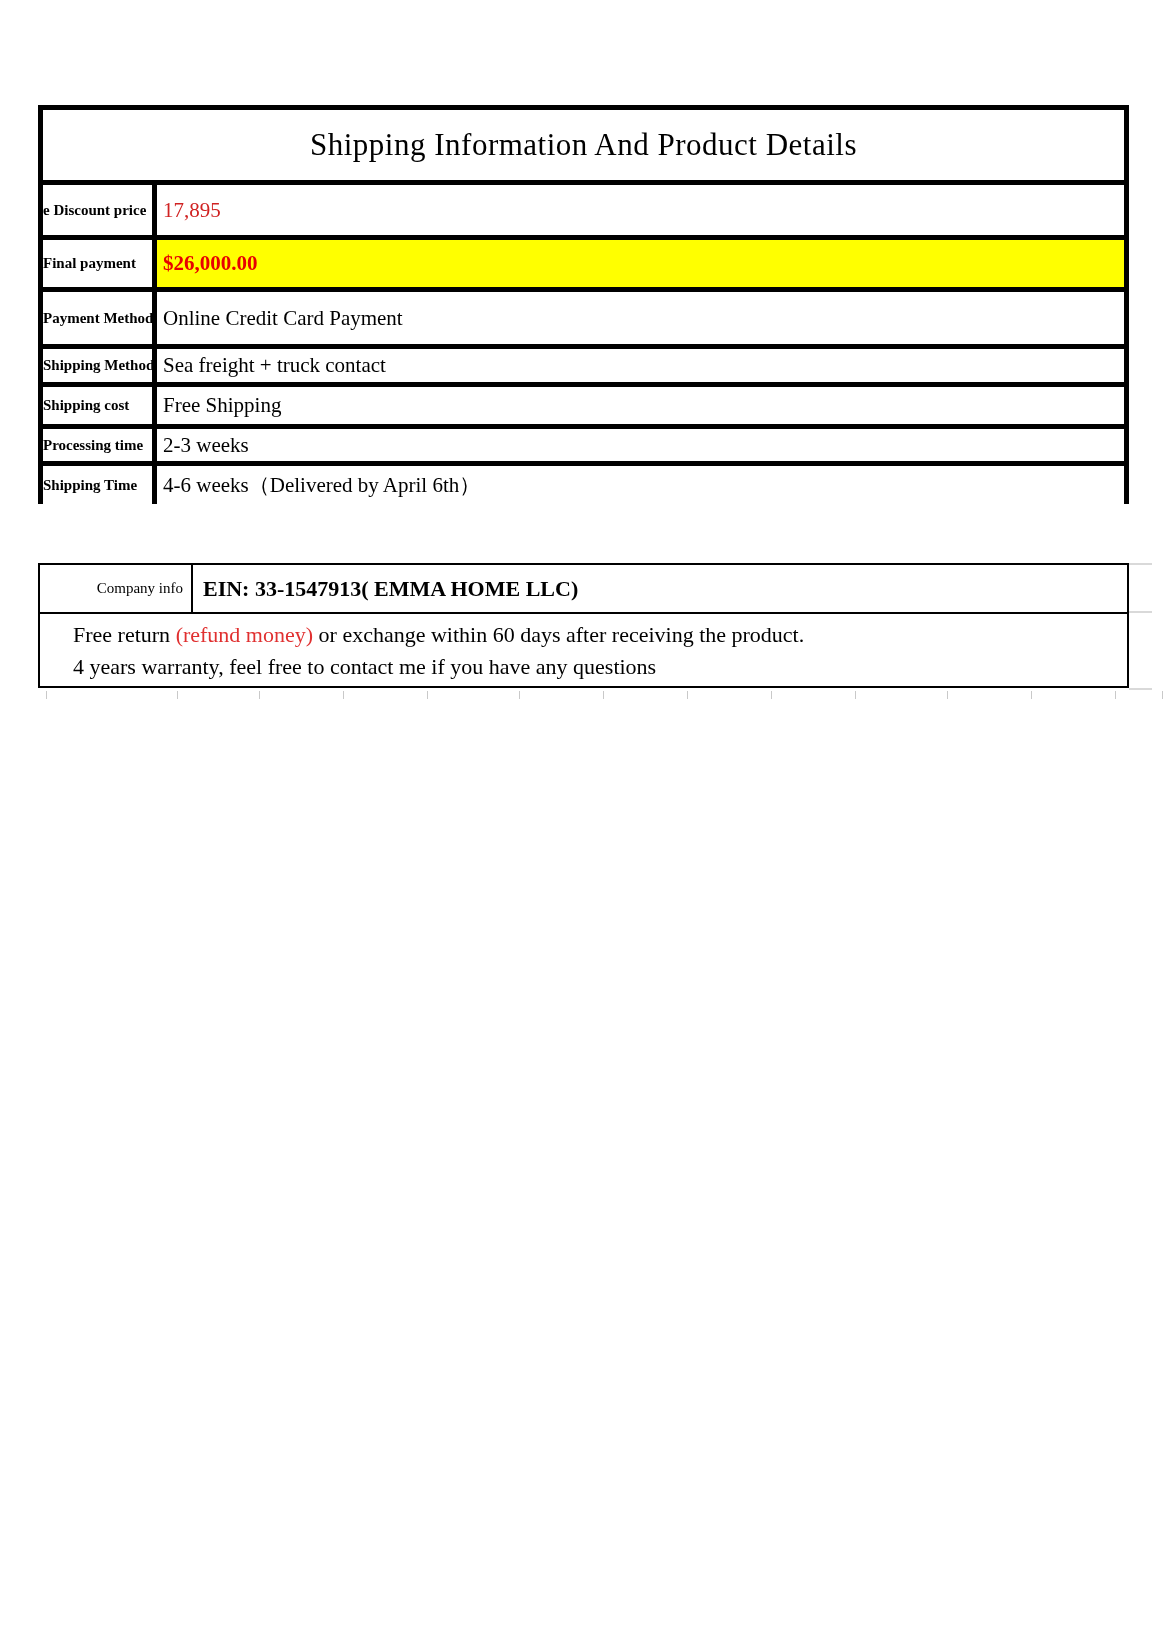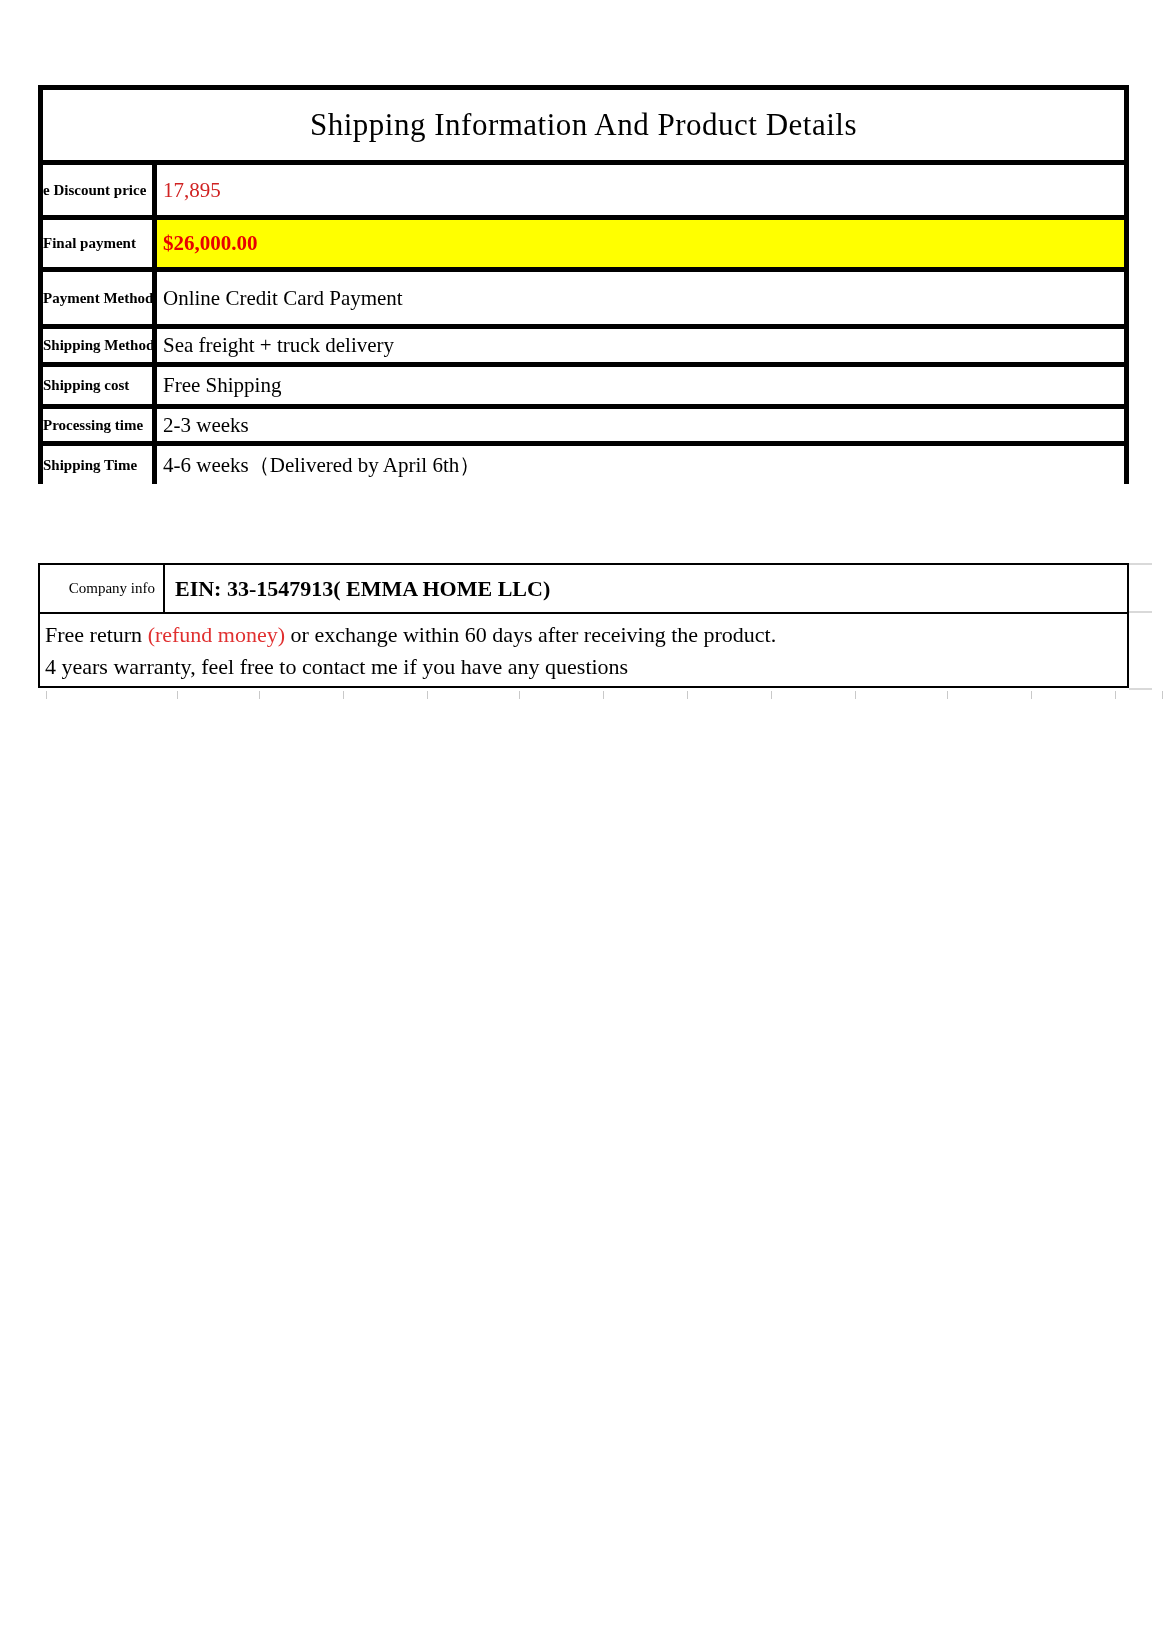--- a/index.html
+++ b/index.html
@@ -4,21 +4,21 @@
 <style>
   html,body{margin:0;padding:0;background:#ffffff;}
   body{
     width:1166px;height:1649px;position:relative;overflow:hidden;
     font-family:"Liberation Serif","DejaVu Serif",serif;
     color:#000;
   }
 
   
   .main-table{
-    position:absolute;left:38px;top:85px;width:1091px;
+    position:absolute;left:38px;top:105px;width:1091px;
     border:5px solid #000;border-bottom:none;
     box-sizing:border-box;background:#fff;
   }
   .title-row{
     height:70px;display:flex;align-items:center;justify-content:center;
     border-bottom:5px solid #000;
   }
   .title-text{font-size:31px;letter-spacing:0.5px;}
 
   .trow{display:flex;border-bottom:5px solid #000;}
@@ -41,21 +41,21 @@
   .h-r7{height:32px;} .h-r8{height:38px;}
 
   .red{color:#d02222;}
   .val-final{background:#ffff00;color:#e80000;font-weight:bold;}
 
   
   .sub-table{
     position:absolute;left:38px;top:563px;width:1091px;
     border:2px solid #000;box-sizing:border-box;background:#fff;
   }
-  .srow{display:flex;border-bottom:2px solid #000;}
+  .srow{display:flex;border-bottom:2px solid #000;padding-left:28px;}
   .srow:last-child{border-bottom:none;}
   .srow .lbl{
     width:115px;flex:0 0 115px;
     border-right:2px solid #000;
     display:flex;align-items:center;justify-content:flex-end;
     padding-right:8px;font-size:15px;
     overflow:hidden;white-space:nowrap;
   }
   .srow .val{
     flex:1;font-size:22px;overflow:hidden;
@@ -90,21 +90,21 @@
     <div class="val val-final">$26,000.00</div>
   </div>
 
   <div class="trow h-r4">
     <div class="lbl">Payment Method</div>
     <div class="val">Online Credit Card Payment</div>
   </div>
 
   <div class="trow h-r5">
     <div class="lbl">Shipping Method</div>
-    <div class="val">Sea freight + truck delivery</div>
+    <div class="val">Sea freight + truck contact</div>
   </div>
 
   <div class="trow h-r6">
     <div class="lbl">Shipping cost</div>
     <div class="val">Free Shipping</div>
   </div>
 
   <div class="trow h-r7">
     <div class="lbl">Processing time</div>
     <div class="val">2-3 weeks</div>

